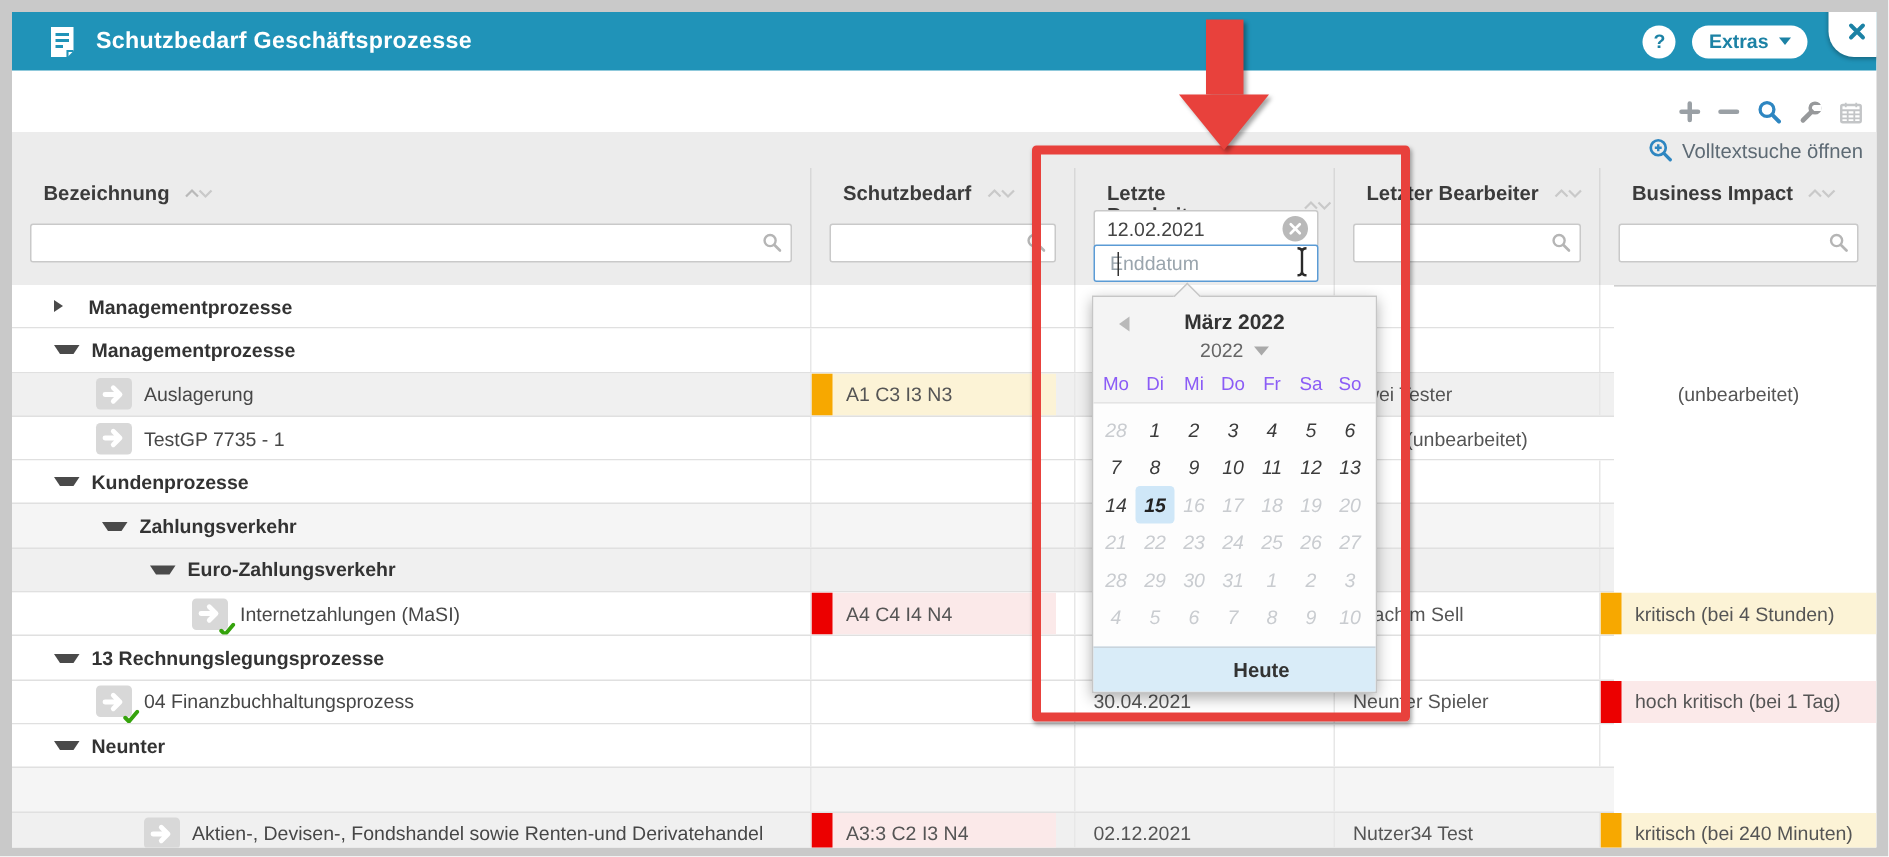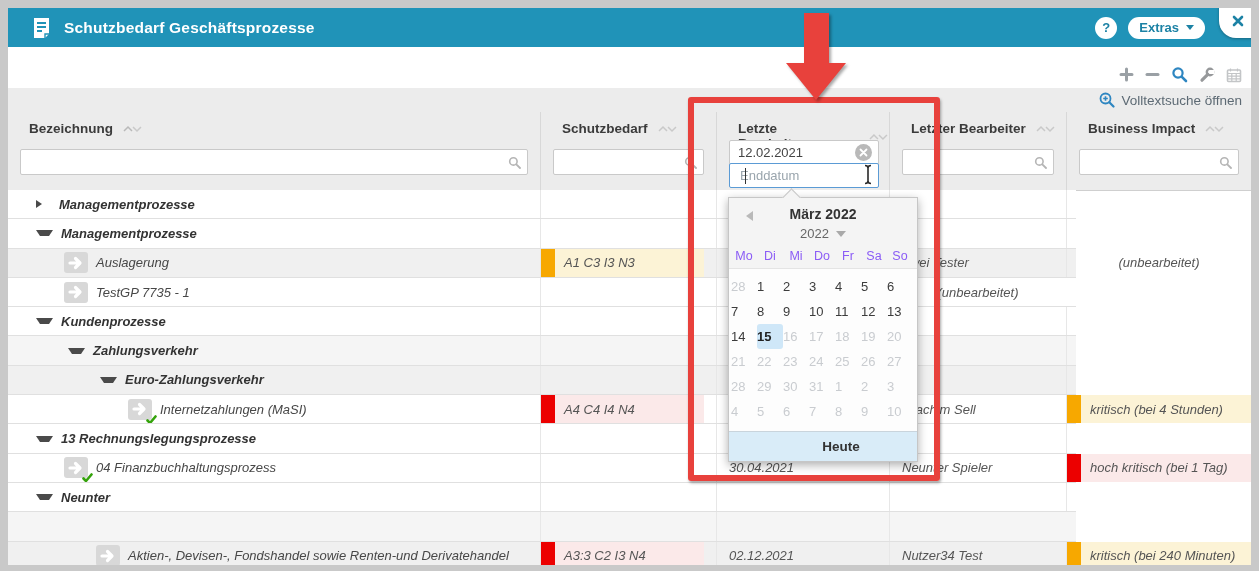--- a/index.html
+++ b/index.html
@@ -32,21 +32,21 @@
   .hcell + .hcell{border-left:1px solid #d8d8d8;}
   .hlabel{position:absolute;left:11px;top:9px;display:flex;align-items:center;gap:8px;font-weight:bold;font-size:13.5px;color:#3b3b3b;cursor:pointer;padding-left:10px;}
   .f-input{position:absolute;left:12px;right:12px;top:37px;height:24px;background:#fff;border:1px solid #c9c9c9;border-radius:2px;font-family:"Liberation Sans",sans-serif;font-size:13px;color:#444;padding:0 24px 0 8px;box-sizing:content-box;outline:none;}
   .f-search{position:absolute;right:19px;top:43px;pointer-events:none;}
   .f-date1{position:absolute;left:12px;top:28px;width:116px;height:23px;background:#fff;border:1px solid #c9c9c9;border-radius:2px;font-family:"Liberation Sans",sans-serif;font-size:13px;color:#444;padding:0 24px 0 8px;outline:none;}
   .f-date2{position:absolute;left:12px;top:51px;width:132px;height:23px;background:#fff;border:1px solid #5b9bd5;border-radius:2px;font-family:"Liberation Sans",sans-serif;font-size:13px;color:#444;padding:0 6px 0 10px;outline:none;}
   .f-date2::placeholder{color:#9aa5ad;}
   .clear-btn{position:absolute;left:138px;top:32px;width:17px;height:17px;border-radius:50%;background:#b9b9b9;display:flex;align-items:center;justify-content:center;cursor:pointer;}
 
   
-  .tbody{position:absolute;left:0;top:182px;width:1068px;font-style:italic;}
+  .tbody{position:absolute;left:0;top:182px;width:1068px;}
   .row{height:28.3px;border-bottom:1px solid #e0e0e0;cursor:pointer;}
   .cell{position:relative;height:100%;overflow:hidden;}
   .cell + .cell{border-left:1px solid #e7e7e7;}
   .c-name{display:flex;align-items:center;}
   .twisty{display:inline-block;width:9px;flex:0 0 9px;}
   .twisty.down{width:0;height:0;border-left:4.5px solid transparent;border-right:4.5px solid transparent;border-top:6px solid #4a4a4a;}
   .twisty.right{width:0;height:0;border-top:4.5px solid transparent;border-bottom:4.5px solid transparent;border-left:6px solid #4a4a4a;}
   .glabel{margin-left:8px;font-weight:bold;font-size:13px;color:#333;}
   .picon{position:relative;width:24px;height:21px;flex:0 0 24px;background:#d8d8d8;border-radius:3px;display:flex;align-items:center;justify-content:center;}
   .picon svg.chk{position:absolute;right:-5px;bottom:-5px;}
@@ -61,21 +61,21 @@
   .calpop{position:absolute;left:728px;top:197px;width:188px;background:#fff;border:1px solid #c6c6c6;box-shadow:0 3px 9px rgba(0,0,0,.32);z-index:40;}
   .calpop::before{content:'';position:absolute;top:-7px;left:56px;width:12px;height:12px;background:#f4f4f4;border-left:1px solid #c6c6c6;border-top:1px solid #c6c6c6;transform:rotate(45deg);}
   .cal-head{background:#f4f4f4;padding:8px 0 0;position:relative;}
   .cal-title{text-align:center;font-weight:bold;font-size:14px;color:#333;}
   .cal-prev{position:absolute;left:17px;top:13px;width:0;height:0;border-top:5px solid transparent;border-bottom:5px solid transparent;border-right:7px solid #b9b9b9;cursor:pointer;}
   .cal-year{display:flex;justify-content:center;align-items:center;gap:7px;font-size:13px;color:#666;margin-top:4px;cursor:pointer;}
   .cal-year .caret{width:0;height:0;border-left:5px solid transparent;border-right:5px solid transparent;border-top:6px solid #a9a9a9;}
   .cal-week{display:grid;grid-template-columns:repeat(7,26px);padding:8px 0 5px 2px;border-bottom:1px solid #e4e4e4;}
   .cal-week span{text-align:center;font-size:12.5px;color:#8b5cf6;}
   .cal-grid{display:grid;grid-template-columns:repeat(7,26px);padding:5px 0 7px 2px;background:#fdfdfd;}
-  .day{height:25px;line-height:25px;font-size:13px;color:#3c3c3c;cursor:pointer;}
+  .day{height:25px;line-height:25px;text-align:center;font-size:13px;color:#3c3c3c;cursor:pointer;font-style:italic;}
   .day.muted{color:#c9ccd0;cursor:default;}
   .day.selected{background:#cfe7f8;border-radius:3px;font-weight:bold;color:#222;}
   .cal-foot{background:#d9ecf8;border-top:1px solid #c9d4dc;height:29px;display:flex;align-items:center;justify-content:center;font-weight:bold;font-size:13.5px;color:#333;cursor:pointer;padding-left:36px;}
 
   
   .ann-rect{position:absolute;left:688px;top:97px;width:252px;height:384px;border:6px solid #e8413c;border-radius:3px;box-shadow:1px 2px 3px rgba(0,0,0,.35);z-index:60;pointer-events:none;box-sizing:border-box;}
   .ann-arrow{position:absolute;left:786px;top:13px;z-index:65;filter:drop-shadow(2px 2px 1.5px rgba(0,0,0,.35));pointer-events:none;}
   .ann-arrow .shaft{width:25px;height:50px;background:#e8413c;margin:0 auto;}
   .ann-arrow .head{width:0;height:0;border-left:30px solid transparent;border-right:30px solid transparent;border-top:37px solid #e8413c;}
   .ibeam{position:absolute;left:862px;top:164px;z-index:70;pointer-events:none;}

